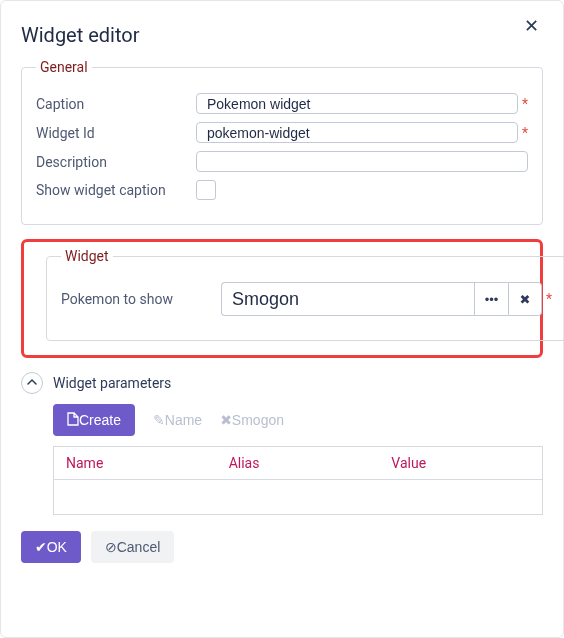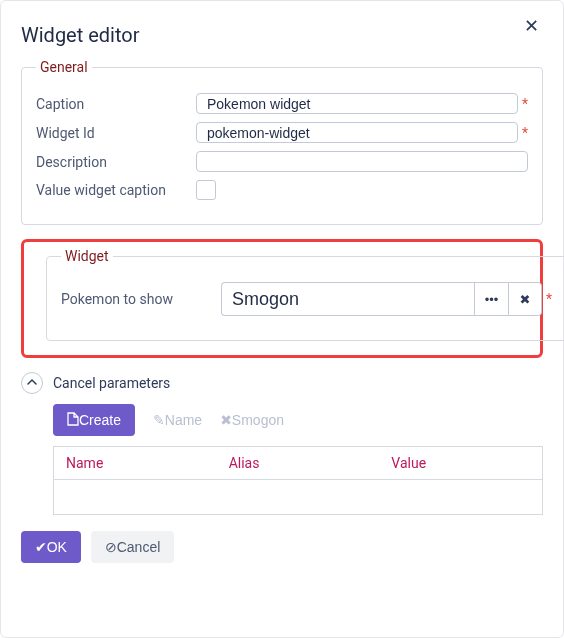--- a/index.html
+++ b/index.html
@@ -245,21 +245,21 @@
     </div>
 
     <div class="form-row">
       <label class="form-label">Description</label>
       <div class="form-control-wrap">
         <input class="form-input" value="" style="">
       </div>
     </div>
 
     <div class="form-row">
-      <label class="form-label">Value widget caption</label>
+      <label class="form-label">Show widget caption</label>
       <div class="checkbox" role="checkbox"></div>
     </div>
   </fieldset>
 
   <div class="highlight-box">
     <fieldset class="section">
       <legend>Widget</legend>
       <div class="form-row">
         <label class="form-label">Pokemon to show</label>
         <div class="form-control-wrap">
@@ -280,21 +280,21 @@
 
   <div>
     <div class="params-header">
       <button class="collapse-btn">
         <span class="ico">
           <svg width="10" height="10" viewBox="0 0 10 10">
               <path d="M1 7 L5 3 L9 7" stroke="#2e3a59" stroke-width="1.5" fill="none" stroke-linecap="round"></path>
             </svg>
         </span>
       </button>
-      <span>Cancel parameters</span>
+      <span>Widget parameters</span>
     </div>
 
     <div class="params-body">
       <div class="toolbar">
         <button class="btn primary">
           <span class="ico">
             <svg width="12" height="14" viewBox="0 0 12 14">
                 <path d="M1 1 h6 l4 4 v8 H1 Z M7 1 v4 h4" fill="none" stroke="#fff" stroke-width="1.3"></path>
               </svg>
           </span>

